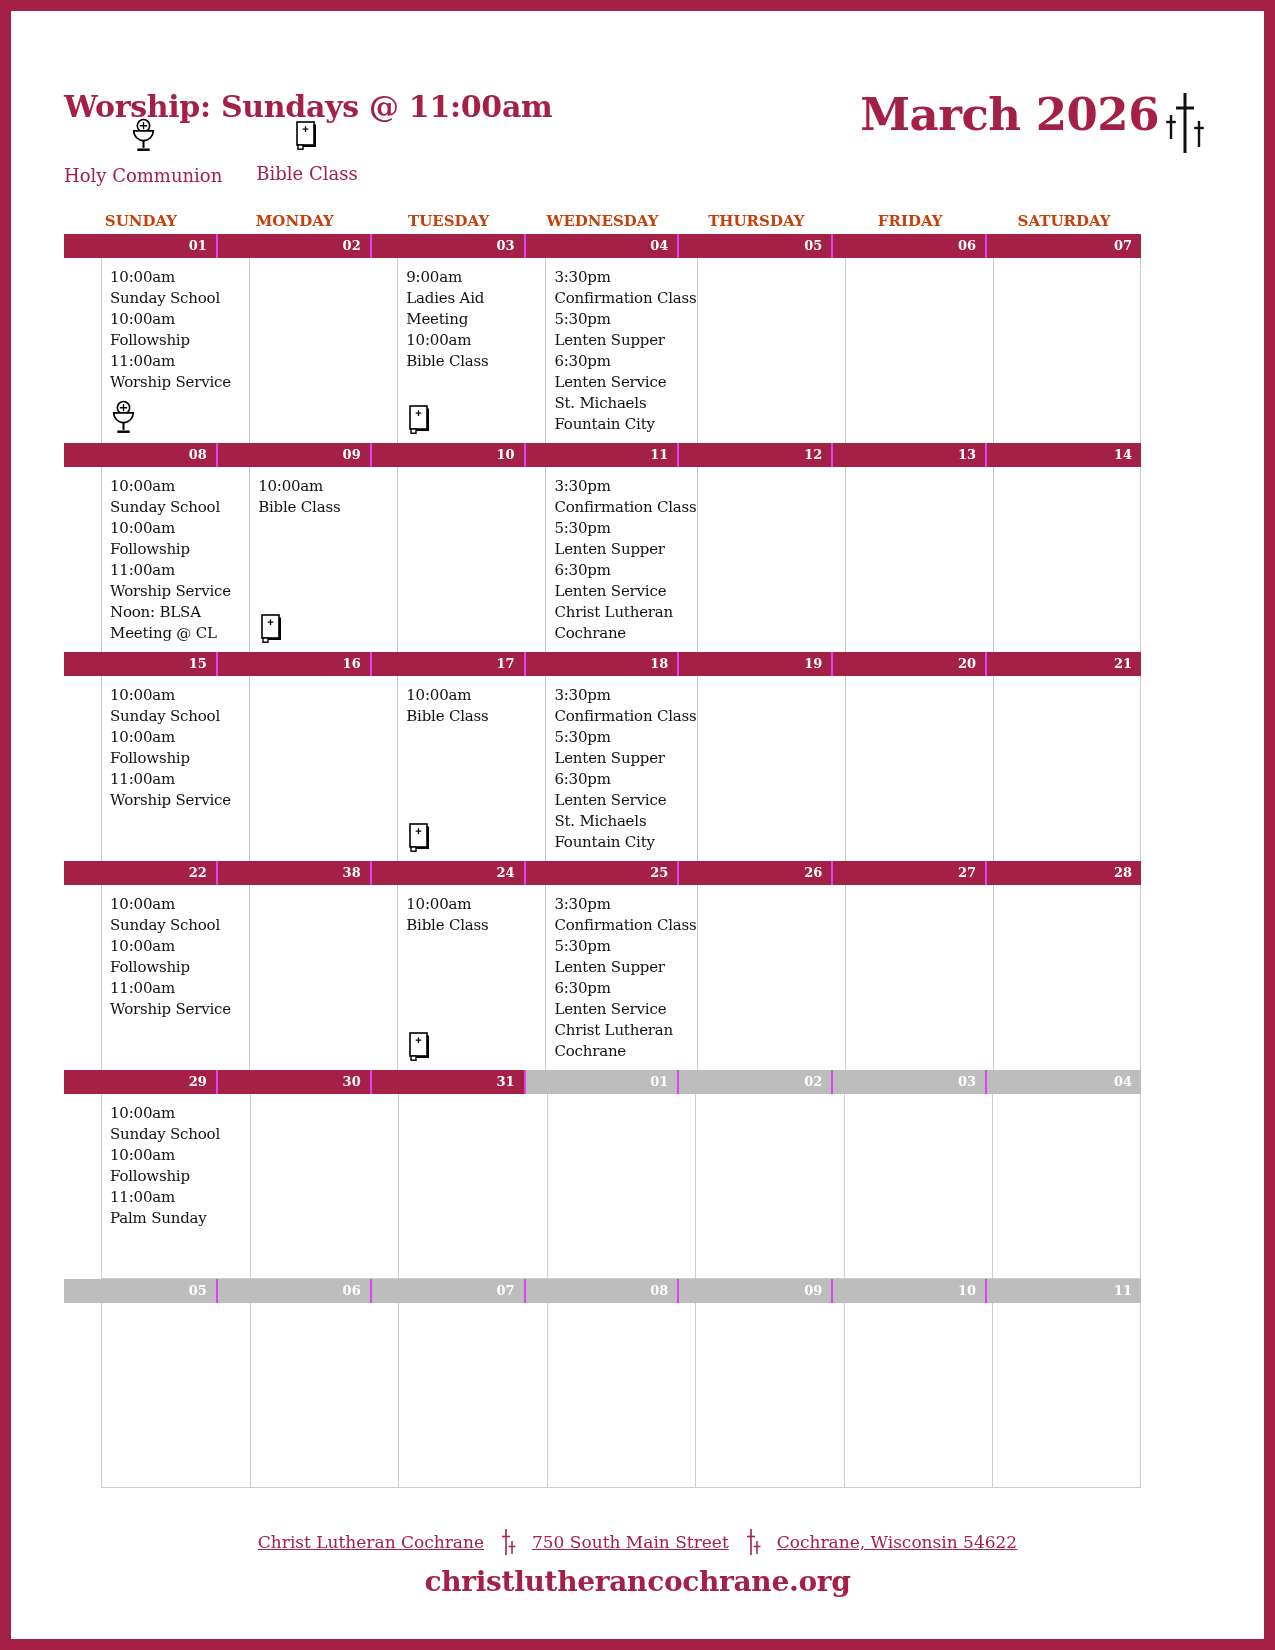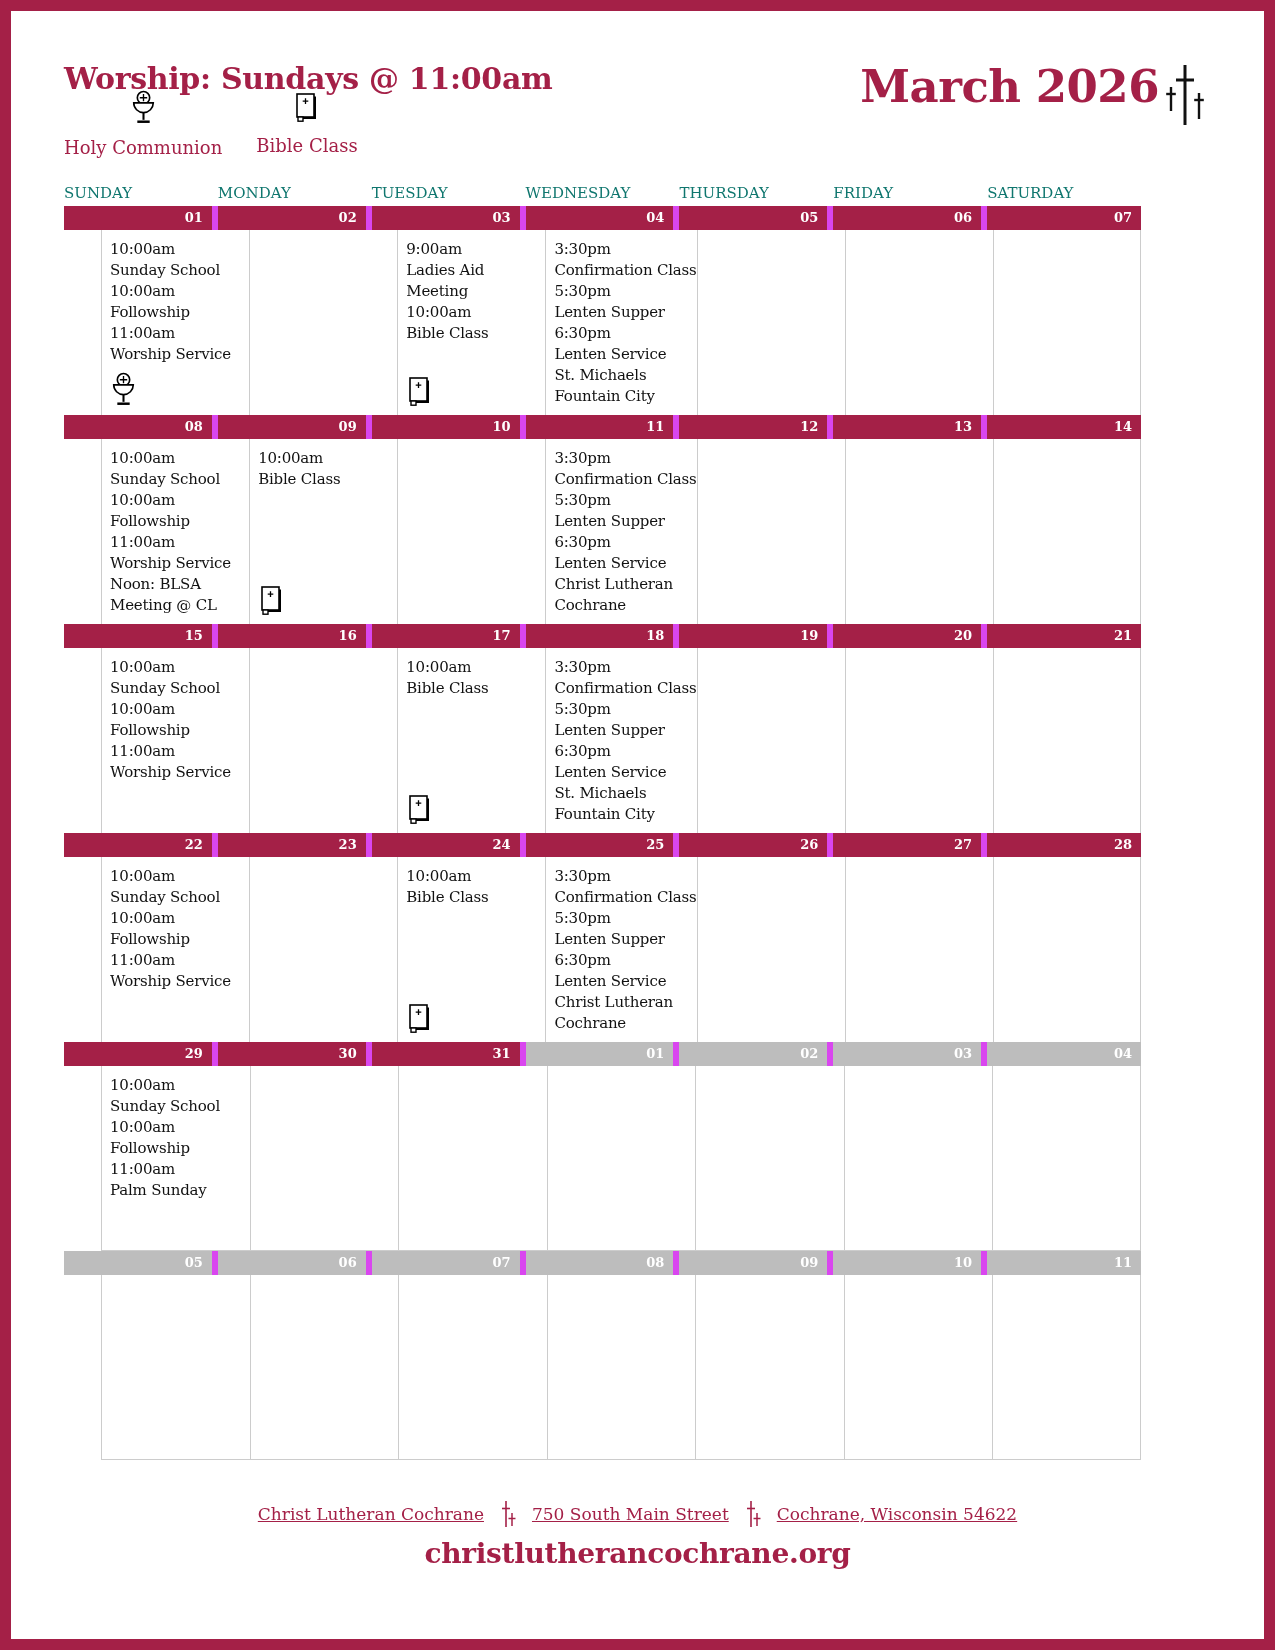--- a/index.html
+++ b/index.html
@@ -9,40 +9,40 @@
   }
   html,body{margin:0;padding:0;background:#fff;}
   .page{
     width:1275px;height:1650px;box-sizing:border-box;
     border:11px solid var(--accent);
     background:#fff;position:relative;overflow:hidden;
     font-family:"DejaVu Serif",serif;color:#111;
   }
   
   .header{display:flex;justify-content:space-between;align-items:flex-start;
-    padding:50px 58px 0 53px;}
+    padding:78px 58px 0 53px;}
   .page-title{font-size:30px;line-height:36px;font-weight:bold;color:var(--accent);
     margin:0;letter-spacing:-0.3px;}
   .legend{display:flex;align-items:center;gap:34px;margin-top:9px;height:36px;}
   .legend-item{display:flex;align-items:center;gap:12px;flex-direction:column;}
   .legend-label{font-size:18px;color:var(--accent);}
   .legend-icon svg{display:block;}
   .month-block{display:flex;align-items:flex-start;gap:5px;}
   .month-title{font-size:45px;line-height:52px;font-weight:bold;color:var(--accent);
     margin:0;letter-spacing:-0.5px;}
   .month-cross{margin-top:2px;}
   
   .calendar{width:1077px;margin:38px 0 0 53px;}
   .day-headers{display:grid;grid-template-columns:repeat(7,1fr);height:26px;}
-  .day-header{font-size:15px;font-weight:normal;line-height:26px;
-    letter-spacing:0;color:#0f766e;}
+  .day-header{font-size:15px;font-weight:bold;text-align:center;line-height:26px;
+    letter-spacing:0;color:#c2410c;}
   .date-bar{display:grid;grid-template-columns:repeat(7,1fr);height:24px;}
   .date-bar-cell{background:var(--accent);color:#fff;font-size:13px;font-weight:bold;
     line-height:24px;text-align:right;padding-right:9px;box-sizing:border-box;
-    border-right:6px solid #d946ef;}
+    border-right:2px solid #d946ef;}
   .date-bar-cell:last-child{border-right:none;}
   .date-bar-cell.outside{background:var(--outside);}
   .week-row{display:grid;grid-template-columns:repeat(7,1fr);height:185px;padding-left:37px;}
   .day-cell{box-sizing:border-box;border-left:1px solid var(--grid);
     border-bottom:1px solid var(--grid);padding:9px 0 8px 8px;
     display:flex;flex-direction:column;overflow:visible;}
   .day-cell:last-child{border-right:1px solid var(--grid);}
   .event-line{font-size:15px;line-height:21px;white-space:nowrap;letter-spacing:-0.2px;}
   .cell-icon{margin-top:auto;padding:2px 0 0 2px;}
   .cell-icon svg{display:block;}
@@ -258,21 +258,21 @@
             <div class="event-line">Lenten Service</div>
             <div class="event-line">St. Michaels</div>
             <div class="event-line">Fountain City</div>
           </div>
           <div class="day-cell"></div>
           <div class="day-cell"></div>
           <div class="day-cell"></div>
         </div>
         <div class="date-bar">
           <div class="date-bar-cell">22</div>
-          <div class="date-bar-cell">23</div>
+          <div class="date-bar-cell">38</div>
           <div class="date-bar-cell">24</div>
           <div class="date-bar-cell">25</div>
           <div class="date-bar-cell">26</div>
           <div class="date-bar-cell">27</div>
           <div class="date-bar-cell">28</div>
         </div>
         <div class="week-row">
           <div class="day-cell">
             <div class="event-line">10:00am</div>
             <div class="event-line">Sunday School</div>

